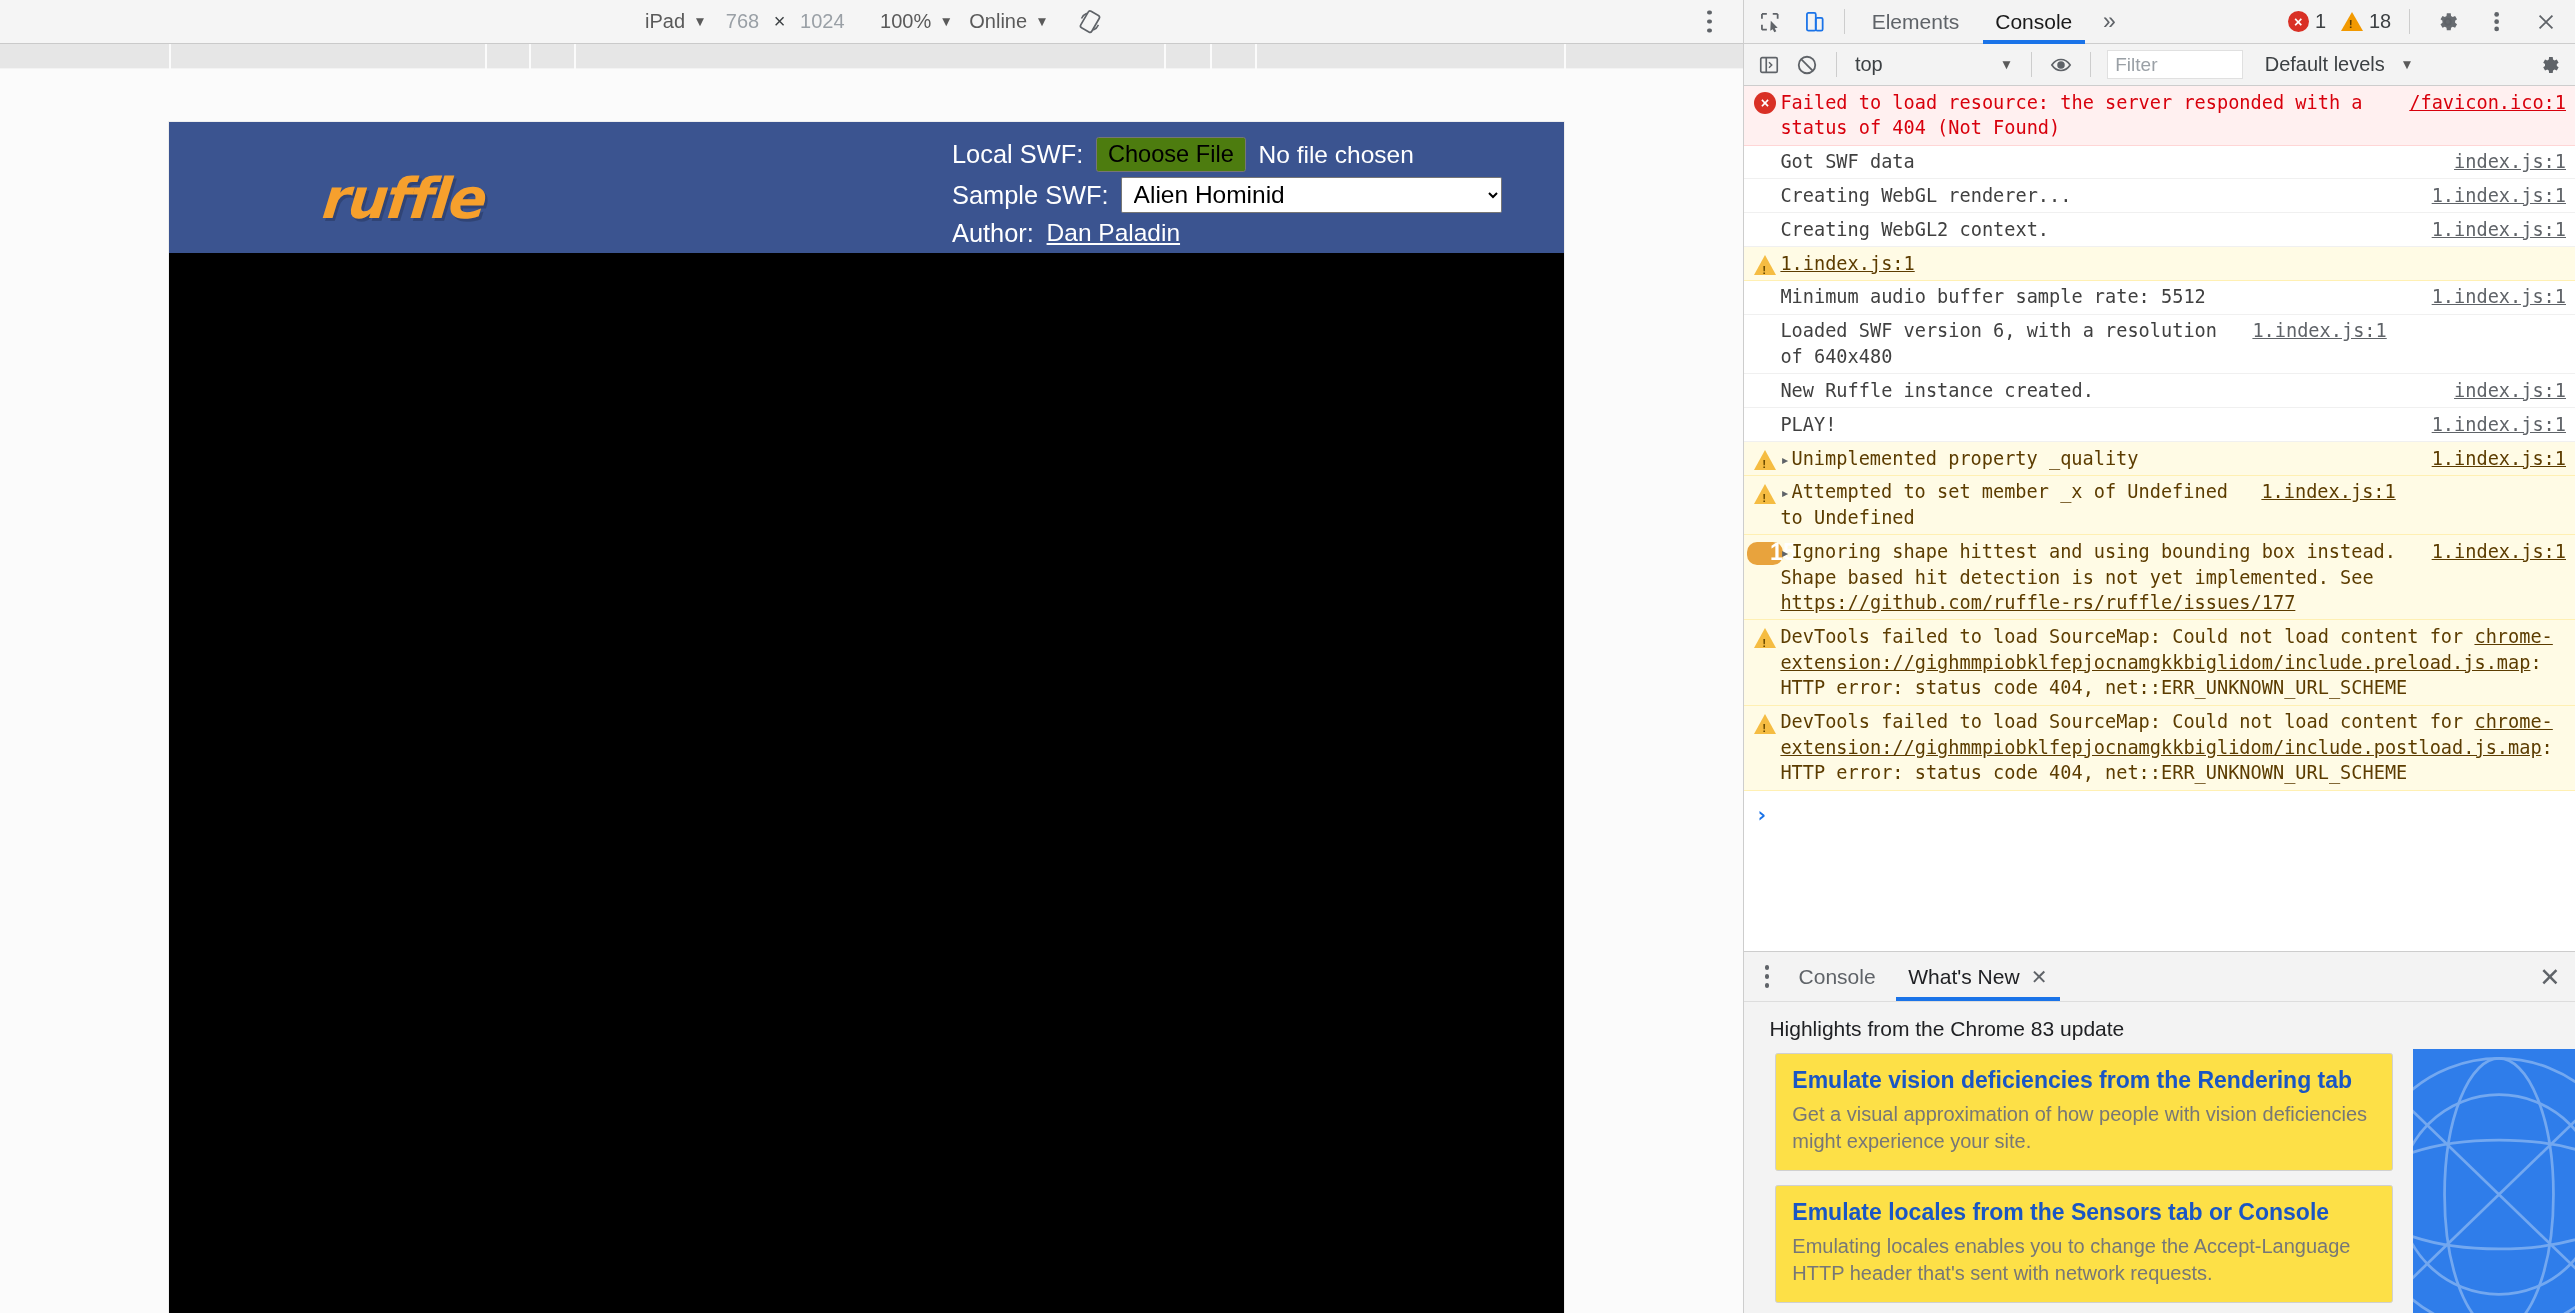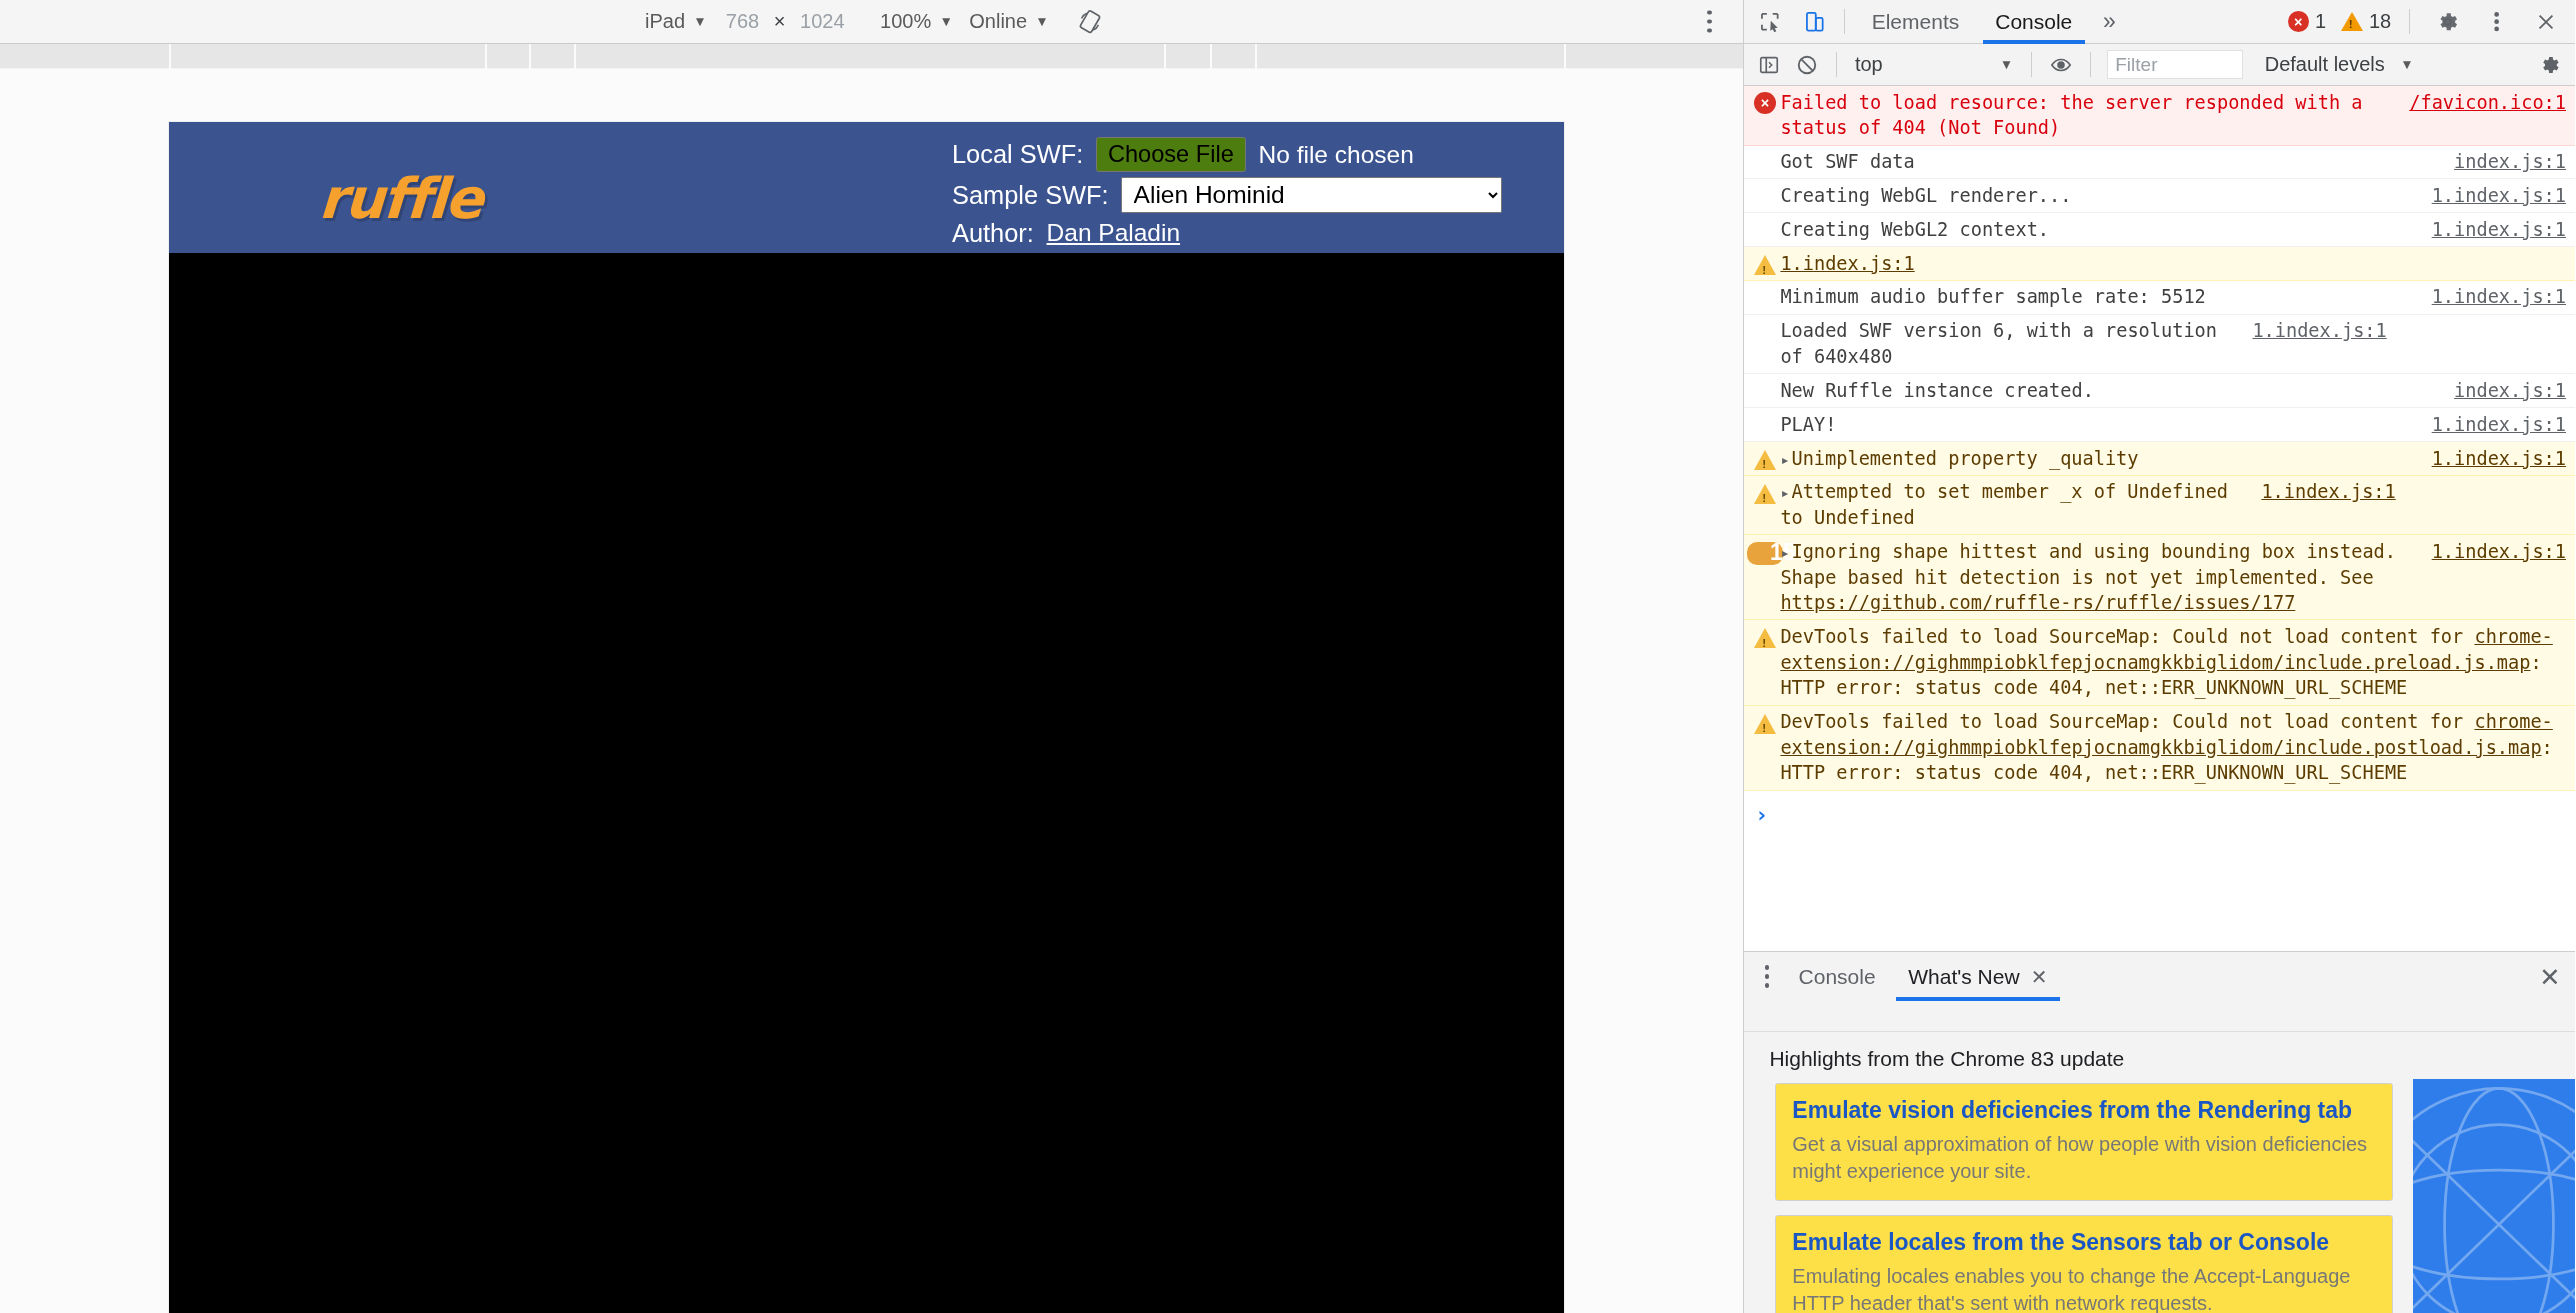--- a/index.html
+++ b/index.html
@@ -206,21 +206,21 @@
   
   #drawer { border-top: 0.9px solid #cdcdcd; background:#f3f3f3; display:flex; flex-direction:column; height: 362px;}
   #drawer-tabbar { height: 49px; min-height:49px; display:flex; align-items:center; position:relative; padding-left: 7.3px;}
   #drawer-kebab { width:31px; height:35px; display:flex; flex-direction:column; align-items:center; justify-content:center; gap:4.5px;}
   #drawer-kebab i { width:4.5px;height:4.5px;border-radius:50%;background:#5f6368;display:block;}
   .dw-tab { height:49px; display:flex; align-items:center; gap:11px; padding: 0 16.3px; font-size:21px; color:#5f6368; position:relative;}
   .dw-tab.active { color:#202124; }
   .dw-tab.active::after { content:""; position:absolute; left:3.6px; right:3.6px; bottom:0; height:3.6px; background:#1a73e8;}
   .dw-close { font-size: 20px; color:#5f6368; }
   #drawer-close { position:absolute; right: 14.5px; font-size: 25.4px; color:#5f6368; }
-  #whatsnew-body { flex:1; background:#f3f3f3; overflow:hidden; position:relative; border-top:0.9px solid #ddd;margin-top:30px;}
+  #whatsnew-body { flex:1; background:#f3f3f3; overflow:hidden; position:relative; border-top:0.9px solid #ddd;}
   #wn-title { font-size: 21px; color:#202124; padding: 14.5px 0 12.7px 25.4px; }
   #wn-cards { padding: 0 0 0 31px; }
   .wn-card {
     background:#fde047; border:0.9px solid #d0d0d0; border-radius:2.7px;
     width: 618px; margin-bottom: 14.5px; padding: 12.7px 16.3px 14.5px 16.3px;
   }
   .wn-card .h { color:#1a56c4; font-size: 23px; font-weight:600; margin-bottom: 7.3px;}
   .wn-card .d { color:#777; font-size: 20px; line-height: 1.35; }
   #wn-art {
     position:absolute; right:0; top: 47px; width: 162px; height: 291px;

